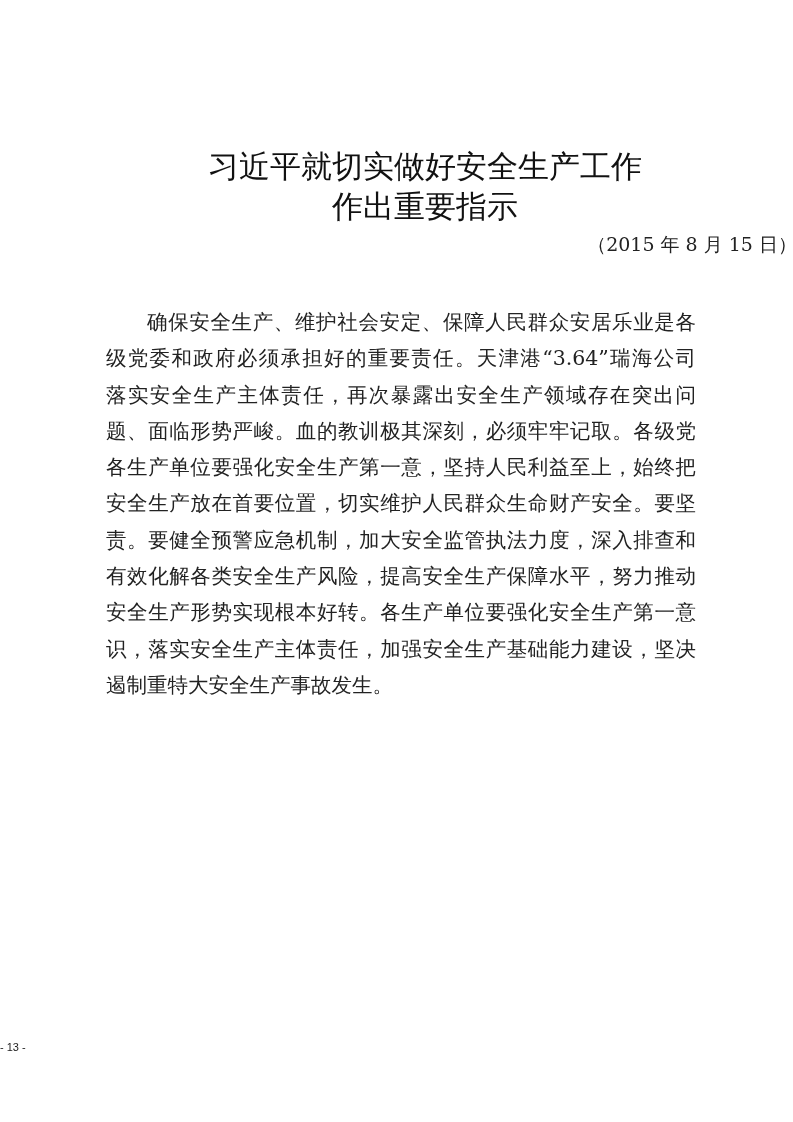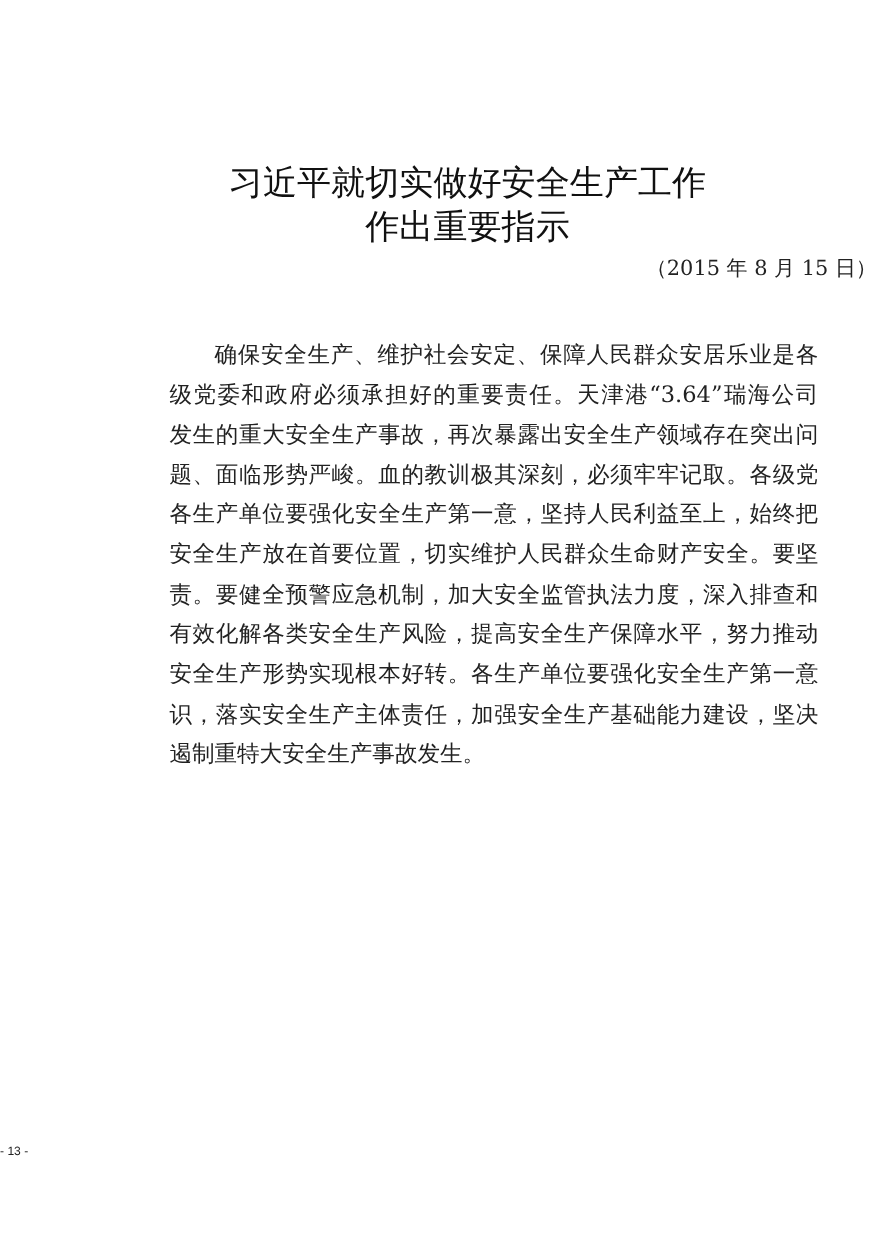--- a/index.html
+++ b/index.html
@@ -13,42 +13,42 @@
     .t1 { top: 146px; }
     .t2 { top: 186px; }
     .date {
       position: absolute; top: 230px; left: 4px; width: 793px; text-align: right;
       font-family: "DejaVu Serif", "Liberation Serif", serif;
       font-size: 19px; color: #222; line-height: 28px;
     }
     .body {
       position: absolute; left: 106px; top: 304px; width: 590px;
       font-family: "DejaVu Serif", "Liberation Serif", serif;
-      font-size: 20.5px; color: #222; margin-left: 48px;
+      font-size: 20.5px; color: #222;
     }
     .line { height: 36.3px; line-height: 36.3px; white-space: nowrap; text-align: justify; text-align-last: justify; }
     .line.last { text-align-last: left; }
     .indent { padding-left: 41px; }
     .footer {
       position: absolute; top: 1041px; left: 0; width: 793px; text-align: left;
       font-family: "Liberation Sans", sans-serif; font-size: 11px; color: #222;
     }
   </style>
 </head>
 <body>
 
 <div class="page">
   <div class="title t1">习近平就切实做好安全生产工作</div>
   <div class="title t2">作出重要指示</div>
   <div class="date">（2015 年 8 月 15 日）</div>
 
   <div class="body">
     <div class="line indent">确保安全生产、维护社会安定、保障人民群众安居乐业是各</div>
     <div class="line">级党委和政府必须承担好的重要责任。天津港“3.64”瑞海公司</div>
-    <div class="line">发生的重大安全生产事故，再次暴露出安全生产领域存在突出问</div>
+    <div class="line">落实安全生产主体责任，再次暴露出安全生产领域存在突出问</div>
     <div class="line">题、面临形势严峻。血的教训极其深刻，必须牢牢记取。各级党</div>
     <div class="line">各生产单位要强化安全生产第一意，坚持人民利益至上，始终把</div>
     <div class="line">安全生产放在首要位置，切实维护人民群众生命财产安全。要坚</div>
     <div class="line">责。要健全预警应急机制，加大安全监管执法力度，深入排查和</div>
     <div class="line">有效化解各类安全生产风险，提高安全生产保障水平，努力推动</div>
     <div class="line">安全生产形势实现根本好转。各生产单位要强化安全生产第一意</div>
     <div class="line">识，落实安全生产主体责任，加强安全生产基础能力建设，坚决</div>
     <div class="line last">遏制重特大安全生产事故发生。</div>
   </div>
 

